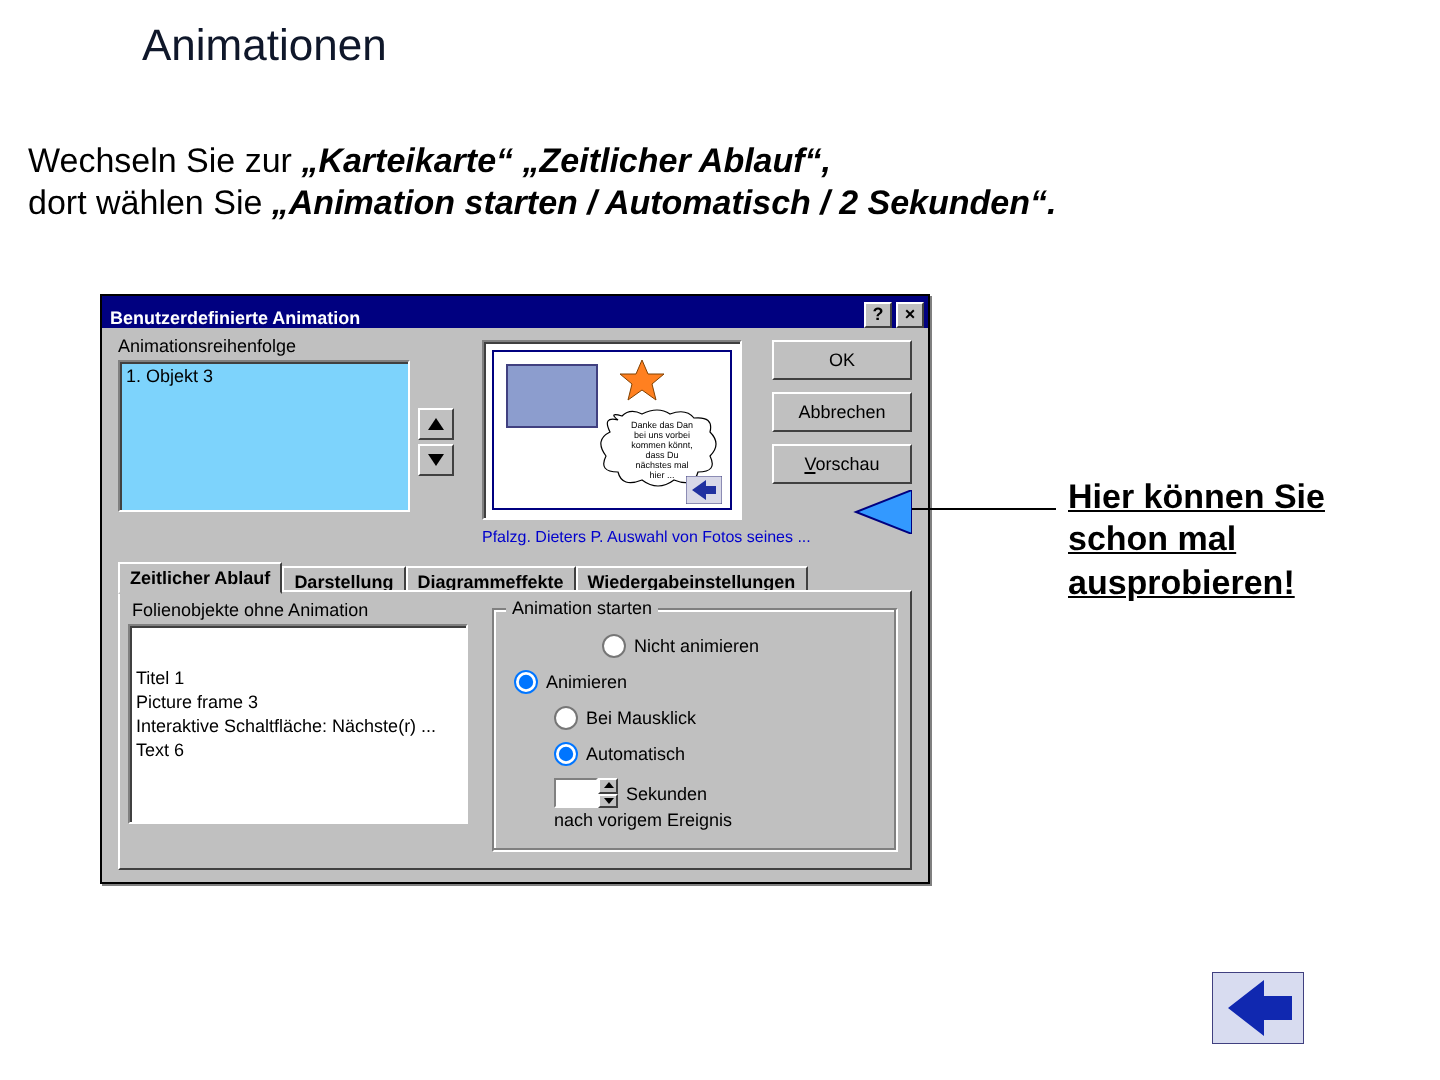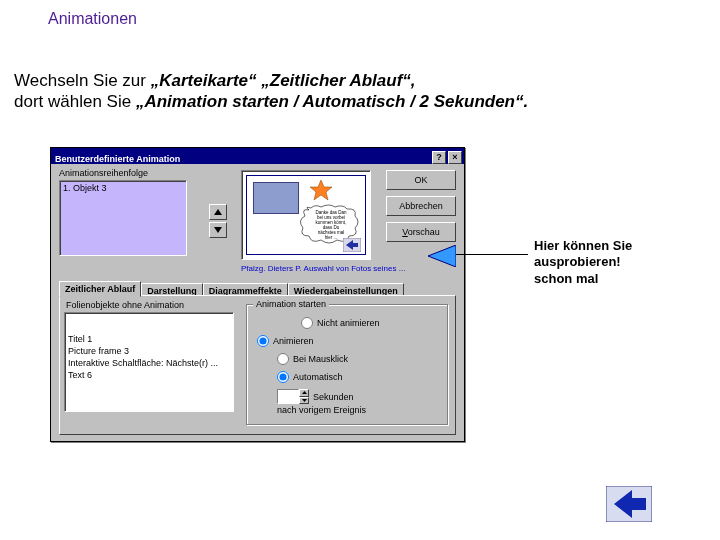--- a/index.html
+++ b/index.html
@@ -8,48 +8,49 @@
     padding: 0;
     width: 720px;
     height: 540px;
     background: #fff;
     font-family: Arial, Helvetica, sans-serif;
     position: relative;
     overflow: hidden;
   }
   .page-title {
     position: absolute;
-    left: 48px;
+    left: 71px;
     top: 10px;
-    font-size: 16px;
-    color: #4c1d95;
+    font-size: 22px;
+    color: #0f172a;
   }
   .instructions {
     position: absolute;
     left: 14px;
     top: 70px;
     font-size: 17px;
     line-height: 1.25;
     color: #000;
   }
   .instructions .em { font-style: italic; font-weight: bold; }
   .callout-arrow {
     position: absolute;
     left: 426px;
     top: 245px;
   }
   .callout-arrow svg { display: block; }
   .callout-text {
     position: absolute;
     left: 534px;
     top: 238px;
-    font-size: 13px;
+    font-size: 17px;
     font-weight: bold;
     line-height: 1.25;
     color: #000;
+    text-decoration: underline;
   }
   .nav-back {
     position: absolute;
     right: 68px;
     bottom: 18px;
     width: 46px;
     height: 36px;
     cursor: pointer;
   }
   .nav-back svg { display:block; }
@@ -105,22 +106,22 @@
   .underline { text-decoration: underline; }
 
   
   .anim-order-label {
     position: absolute;
     left: 8px; top: 4px;
   }
   .listbox {
     position: absolute;
     left: 8px; top: 16px;
-    width: 128px; height: 76px;
-    background: #c4b5fd;
+    width: 146px; height: 76px;
+    background: #7dd3fc;
     border-top: 1px solid #808080;
     border-left: 1px solid #808080;
     border-right: 1px solid #fff;
     border-bottom: 1px solid #fff;
     box-shadow: inset 1px 1px 0 #404040;
     padding: 2px 3px;
     overflow: hidden;
   }
   .listbox .item {
     font-size: 9px; color: #000;
@@ -445,22 +446,22 @@
 </div>
 
 <div class="conn-line"></div>
 <div class="callout-arrow">
   <svg width="30" height="22">
       <polygon points="30,0 30,22 2,11" fill="#3399ff" stroke="#000080" stroke-width="1"></polygon>
     </svg>
 </div>
 <div class="callout-text">
   <div>Hier können Sie</div>
+  <div>schon mal</div>
   <div>ausprobieren!</div>
-  <div>schon mal</div>
 </div>
 
 <div class="nav-back">
   <svg width="46" height="36">
     <rect x="0" y="0" width="46" height="36" fill="#d8dcf0" stroke="#404080" stroke-width="1"></rect>
     <polygon points="8,18 26,4 26,12 40,12 40,24 26,24 26,32" fill="#1028b0"></polygon>
   </svg>
 </div>
 
 </body></html>

